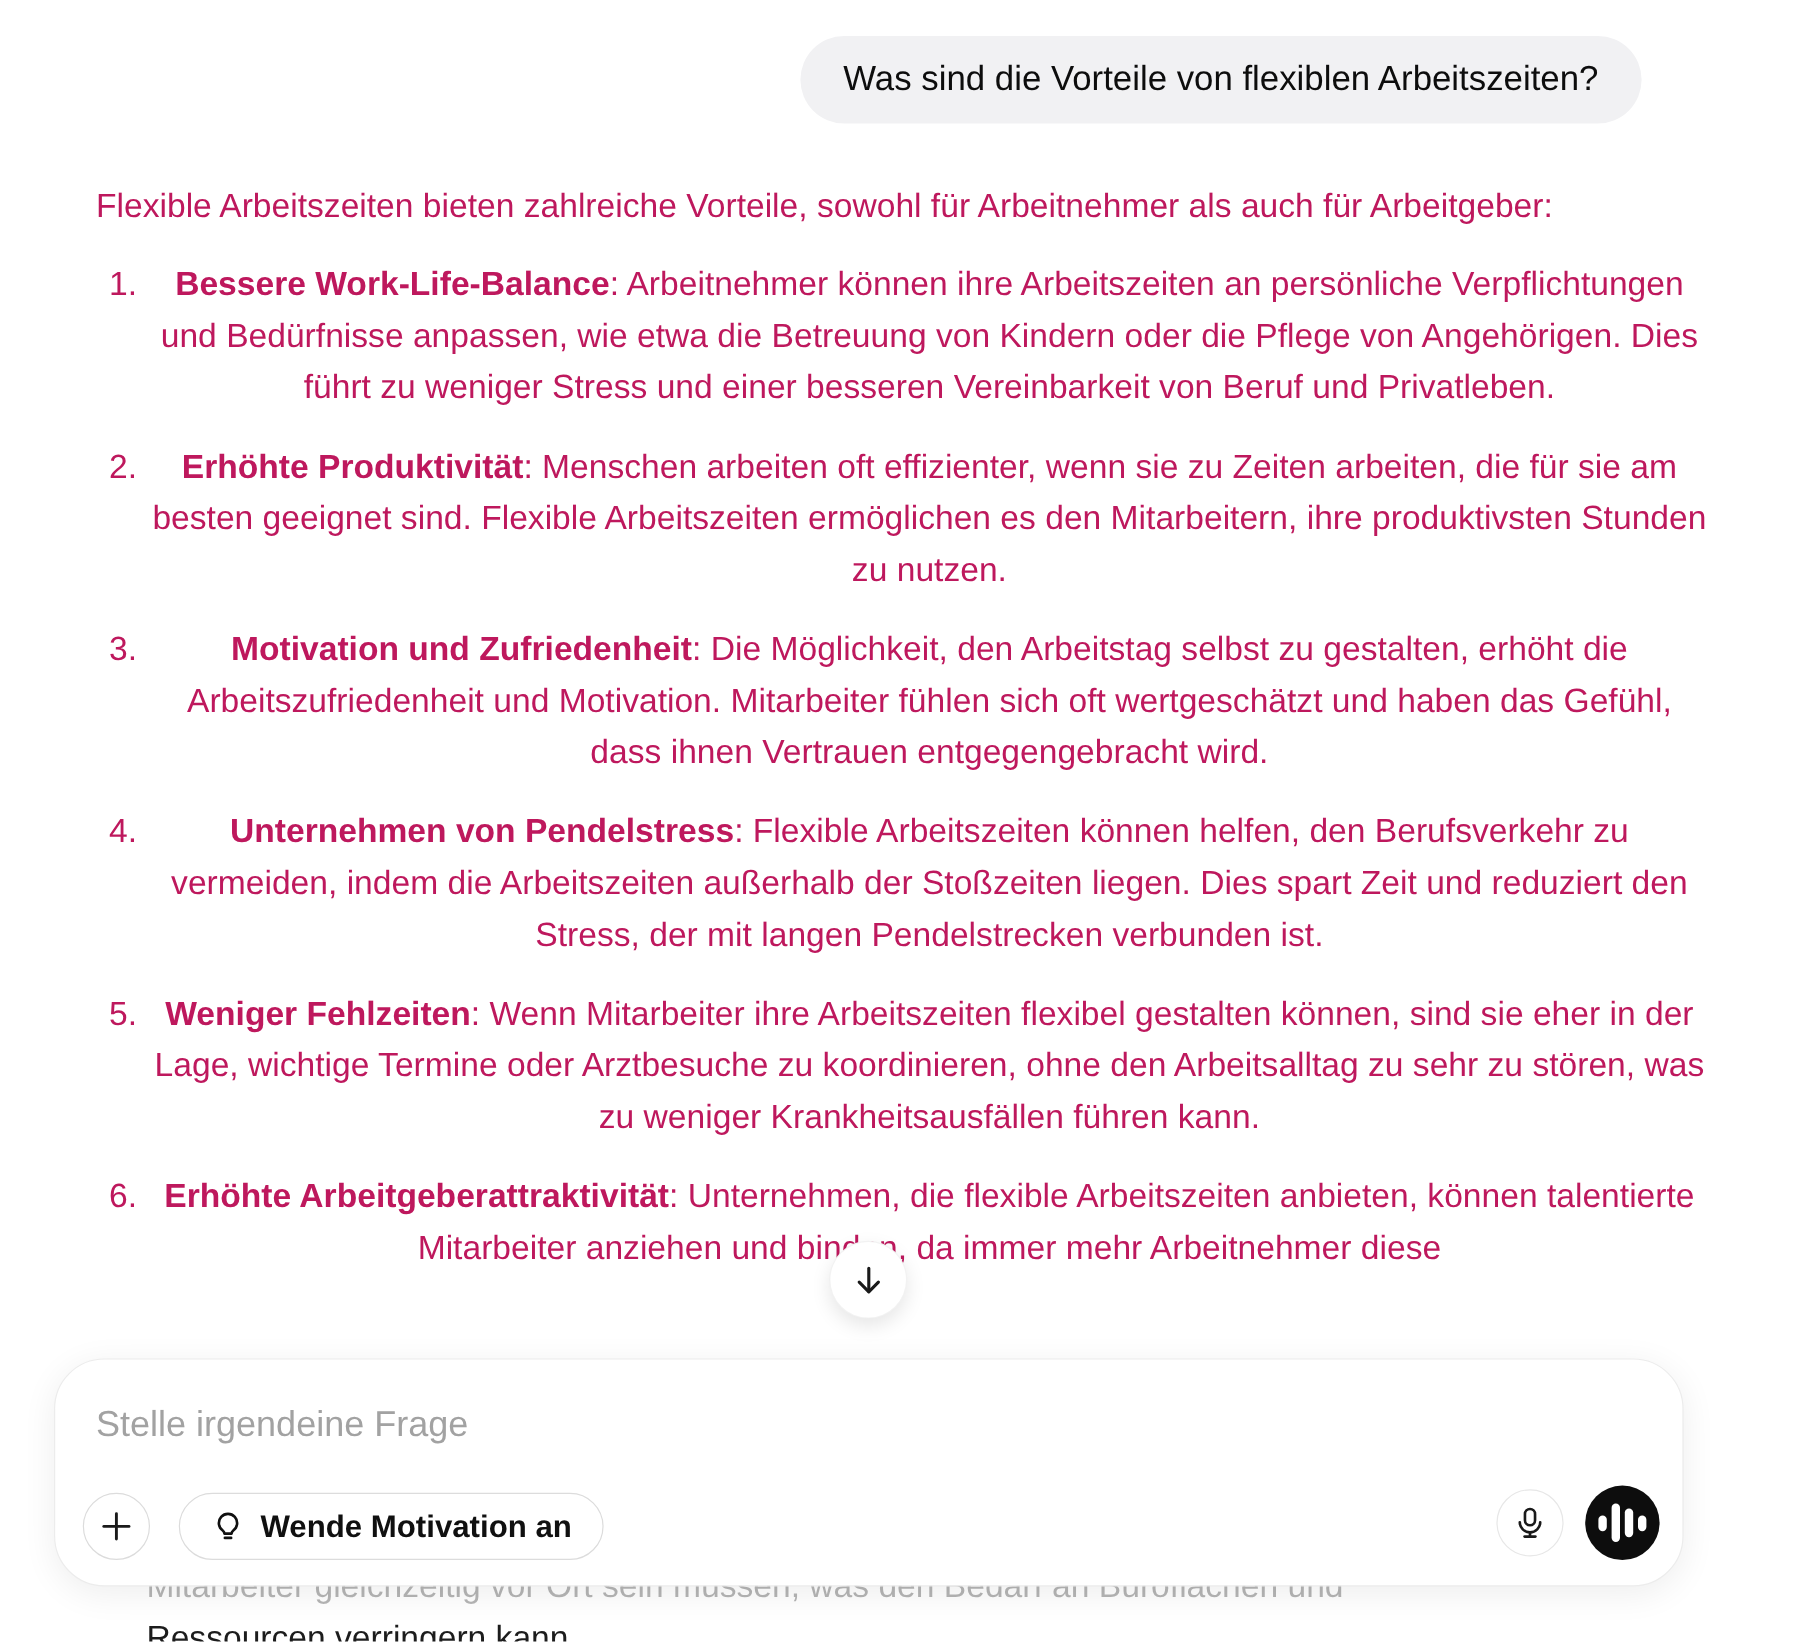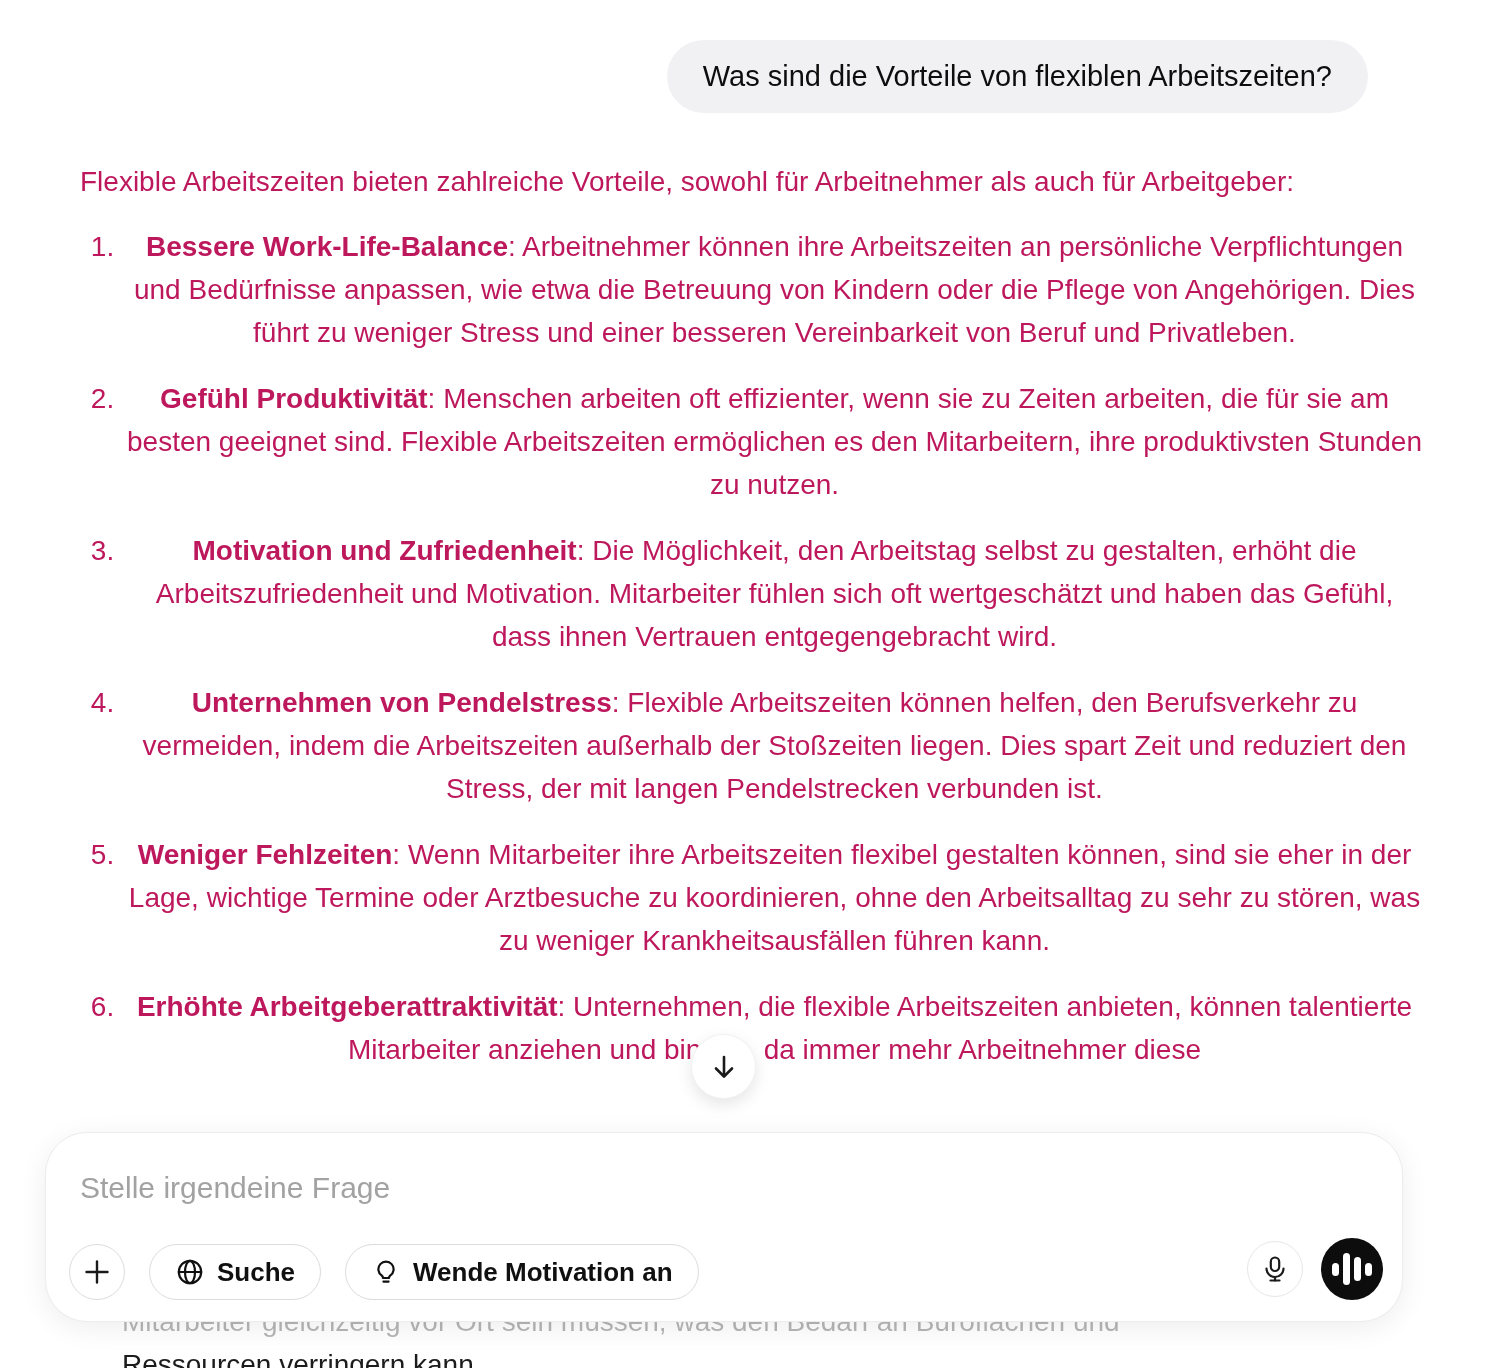--- a/index.html
+++ b/index.html
@@ -1,21 +1,21 @@
 <!DOCTYPE html>
 <html><head>
 <meta charset="utf-8">
 <style>
   * { margin:0; padding:0; box-sizing:border-box; }
   html,body { width:1500px; height:1368px; overflow:hidden; background:#ffffff;
     font-family:"Liberation Sans", sans-serif; color:#0d0d0d; }
   .page { position:relative; width:1500px; height:1368px; background:#fff; }
 
   
-  .chat-col { position:absolute; left:80px; top:10px; width:1345px; }
+  .chat-col { position:absolute; left:80px; top:0; width:1345px; }
 
   .user-bubble {
     margin:30px 57px 47px auto; max-width:900px; width:fit-content;
     background:#f1f1f3; border-radius:37px; padding:20px 36px;
     font-size:29px; line-height:33px; color:#0d0d0d;
   }
 
   .assistant { font-size:28px; line-height:43px; color:#be185d; }
   .assistant p { margin:0 0 22px 0; }
   .assistant ol { margin:0; padding-left:42px; }
@@ -81,21 +81,21 @@
 
 <div class="page">
 
   <div class="chat-col">
     <div class="user-bubble">Was sind die Vorteile von flexiblen Arbeitszeiten?</div>
 
     <div class="assistant">
       <p>Flexible Arbeitszeiten bieten zahlreiche Vorteile, sowohl für Arbeitnehmer als auch für Arbeitgeber:</p>
       <ol>
         <li><strong>Bessere Work-Life-Balance</strong><span>: Arbeitnehmer können ihre Arbeitszeiten an persönliche Verpflichtungen und Bedürfnisse anpassen, wie etwa die Betreuung von Kindern oder die Pflege von Angehörigen. Dies führt zu weniger Stress und einer besseren Vereinbarkeit von Beruf und Privatleben.</span></li>
-        <li><strong>Gefühl Produktivität</strong><span>: Menschen arbeiten oft effizienter, wenn sie zu Zeiten arbeiten, die für sie am besten geeignet sind. Flexible Arbeitszeiten ermöglichen es den Mitarbeitern, ihre produktivsten Stunden zu nutzen.</span></li>
+        <li><strong>Erhöhte Produktivität</strong><span>: Menschen arbeiten oft effizienter, wenn sie zu Zeiten arbeiten, die für sie am besten geeignet sind. Flexible Arbeitszeiten ermöglichen es den Mitarbeitern, ihre produktivsten Stunden zu nutzen.</span></li>
         <li><strong>Motivation und Zufriedenheit</strong><span>: Die Möglichkeit, den Arbeitstag selbst zu gestalten, erhöht die Arbeitszufriedenheit und Motivation. Mitarbeiter fühlen sich oft wertgeschätzt und haben das Gefühl, dass ihnen Vertrauen entgegengebracht wird.</span></li>
         <li><strong>Unternehmen von Pendelstress</strong><span>: Flexible Arbeitszeiten können helfen, den Berufsverkehr zu vermeiden, indem die Arbeitszeiten außerhalb der Stoßzeiten liegen. Dies spart Zeit und reduziert den Stress, der mit langen Pendelstrecken verbunden ist.</span></li>
         <li><strong>Weniger Fehlzeiten</strong><span>: Wenn Mitarbeiter ihre Arbeitszeiten flexibel gestalten können, sind sie eher in der Lage, wichtige Termine oder Arztbesuche zu koordinieren, ohne den Arbeitsalltag zu sehr zu stören, was zu weniger Krankheitsausfällen führen kann.</span></li>
         <li><strong>Erhöhte Arbeitgeberattraktivität</strong><span>: Unternehmen, die flexible Arbeitszeiten anbieten, können talentierte Mitarbeiter anziehen und binden, da immer mehr Arbeitnehmer diese</span></li>
       </ol>
     </div>
   </div>
 
   <div class="overflow-line faded">Mitarbeiter gleichzeitig vor Ort sein müssen, was den Bedarf an Büroflächen und</div>
   <div class="overflow-line dark">Ressourcen verringern kann.</div>
@@ -115,30 +115,20 @@
     <div class="composer-row-left">
       <div class="circle-btn">
         <span>
           <svg width="30" height="30" viewBox="0 0 30 30" fill="none" stroke="#1a1a1a" stroke-width="2.4" stroke-linecap="round">
             <path d="M15 4.5 v21"></path>
               <path d="M4.5 15 h21"></path>
           </svg>
         </span>
       </div>
 
-      <div class="pill-btn">
-        <span>
-          <svg width="30" height="30" viewBox="0 0 30 30" fill="none" stroke="#101010" stroke-width="2.2" stroke-linecap="round">
-            <circle cx="15" cy="15" r="11.2"></circle>
-            <ellipse cx="15" cy="15" rx="5" ry="11.2"></ellipse>
-            <path d="M3.8 15 h22.4"></path>
-          </svg>
-        </span>
-        <span>Suche</span>
-      </div>
 
       <div class="pill-btn">
         <span>
           <svg width="30" height="30" viewBox="0 0 30 30" fill="none" stroke="#101010" stroke-width="2.2" stroke-linecap="round" stroke-linejoin="round">
             <path d="M10.6 18.4 a7.6 7.6 0 1 1 8.8 0 c-1 .8-1.4 1.6-1.4 2.6 h-6 c0-1-.4-1.8-1.4-2.6 Z"></path>
             <path d="M12.4 24.6 h5.2"></path>
           </svg>
         </span>
         <span>Wende Motivation an</span>
       </div>

